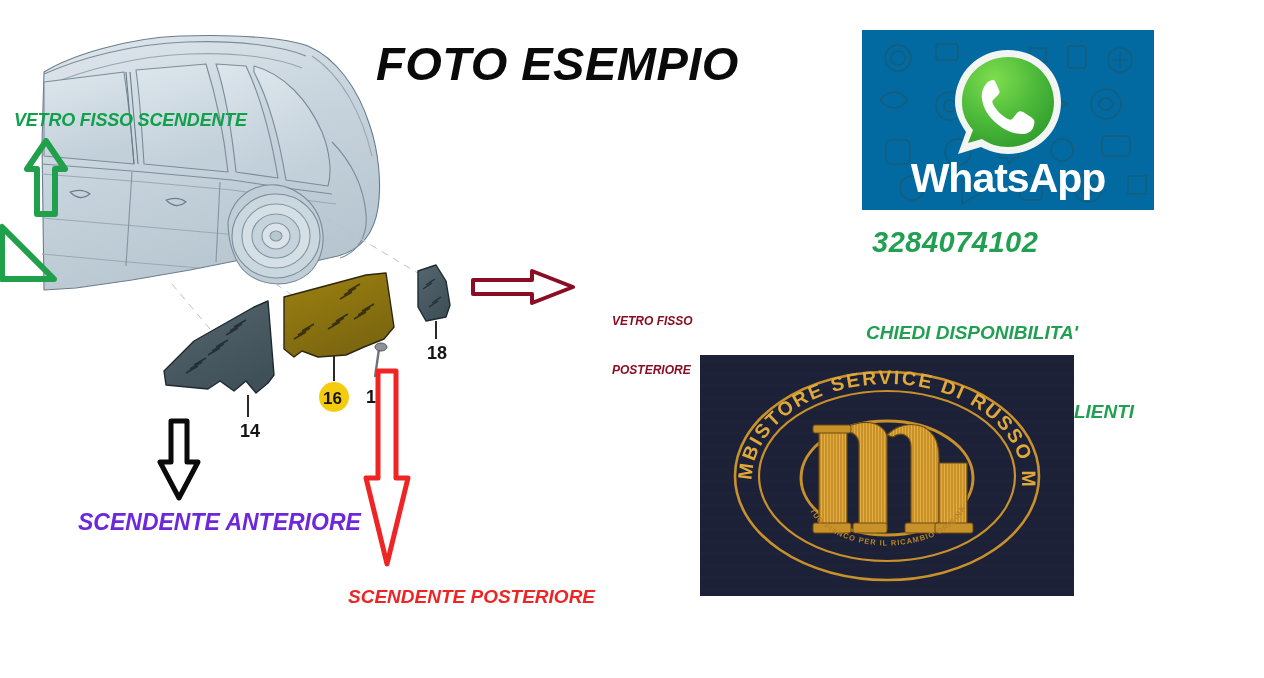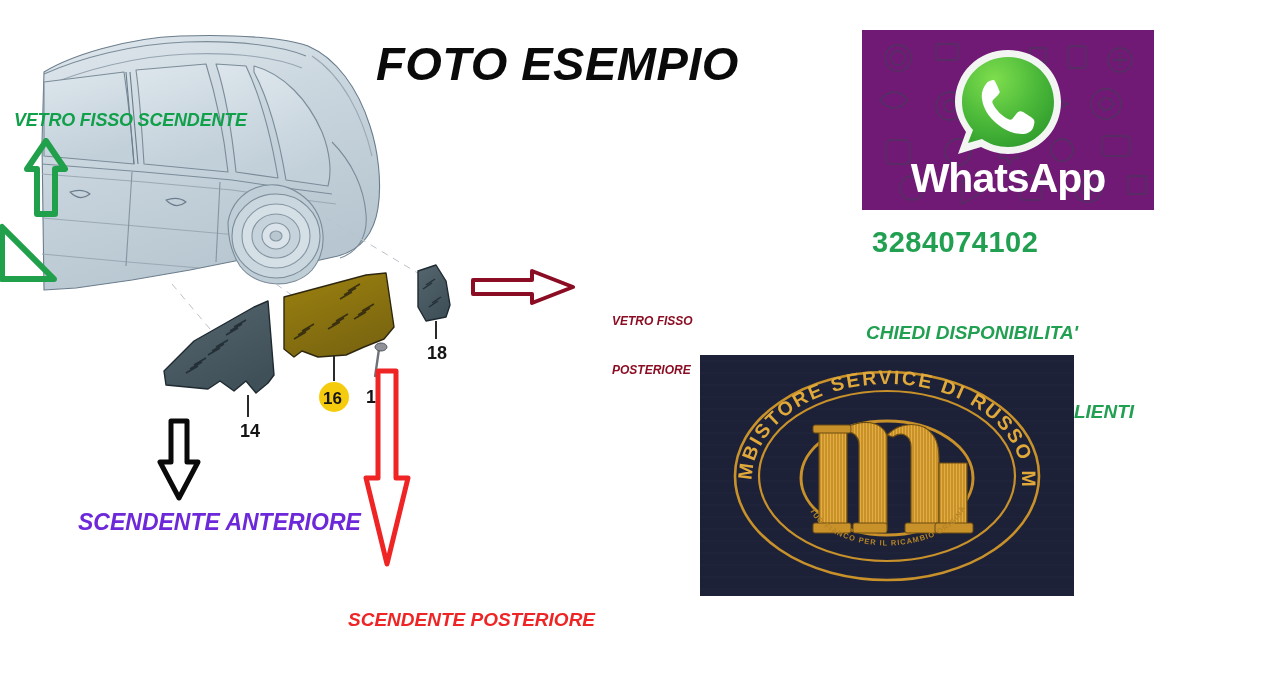--- a/index.html
+++ b/index.html
@@ -21,43 +21,43 @@
 
   
   .parts-wrap{position:absolute;left:150px;top:255px;width:330px;height:190px;}
   .parts-wrap svg{display:block;}
 
   
   .lbl{position:absolute;white-space:pre;font-style:italic;font-weight:bold;
        font-family:"Liberation Sans",sans-serif;line-height:1.15;}
   .lbl-green-front{left:14px;top:110px;font-size:18px;color:#11a04a;letter-spacing:-0.2px;}
   .lbl-black-front{left:78px;top:509px;font-size:23px;color:#6d28d9;}
-  .lbl-red-rear{left:348px;top:586px;font-size:19px;color:#ef2525;margin-top:23px;}
+  .lbl-red-rear{left:348px;top:586px;font-size:19px;color:#ef2525;}
   .lbl-darkred-rear{left:612px;top:281px;font-size:12px;color:#8b0d23;line-height:1.35;}
 
   
   .arrow{position:absolute;}
   .a-green-up{left:24px;top:138px;}
   .a-green-tri{left:-4px;top:222px;}
   .a-black-down{left:157px;top:418px;}
   .a-red-down{left:362px;top:368px;}
   .a-darkred-right{left:470px;top:268px;}
 
   
   .wa-banner{position:absolute;left:862px;top:30px;width:292px;height:180px;
-             background:#701a75;overflow:hidden;}
+             background:#0369a1;overflow:hidden;}
   .wa-tex{position:absolute;inset:0;opacity:.5;}
   .wa-logo{position:absolute;left:50%;top:14px;transform:translateX(-50%);}
   .wa-word{position:absolute;left:0;right:0;bottom:8px;text-align:center;
            font-size:41px;font-weight:bold;color:#ffffff;
            font-family:"Liberation Sans",sans-serif;letter-spacing:-1px;}
 
   
   .wa-phone{position:absolute;left:872px;top:226px;font-size:29px;font-weight:bold;
-            color:#22a052;font-family:"Liberation Sans",sans-serif;
+            font-style:italic;color:#22a052;font-family:"Liberation Sans",sans-serif;
             letter-spacing:0.5px;white-space:nowrap;}
   .wa-note{position:absolute;left:866px;top:268px;font-size:19px;font-weight:bold;
            font-style:italic;color:#22a052;font-family:"Liberation Sans",sans-serif;
            line-height:1.38;white-space:pre;}
 
   
   .shop-logo{position:absolute;left:700px;top:355px;width:374px;height:241px;
              background:#1c2138;overflow:hidden;}
   .shop-logo svg{display:block;}
 </style>

